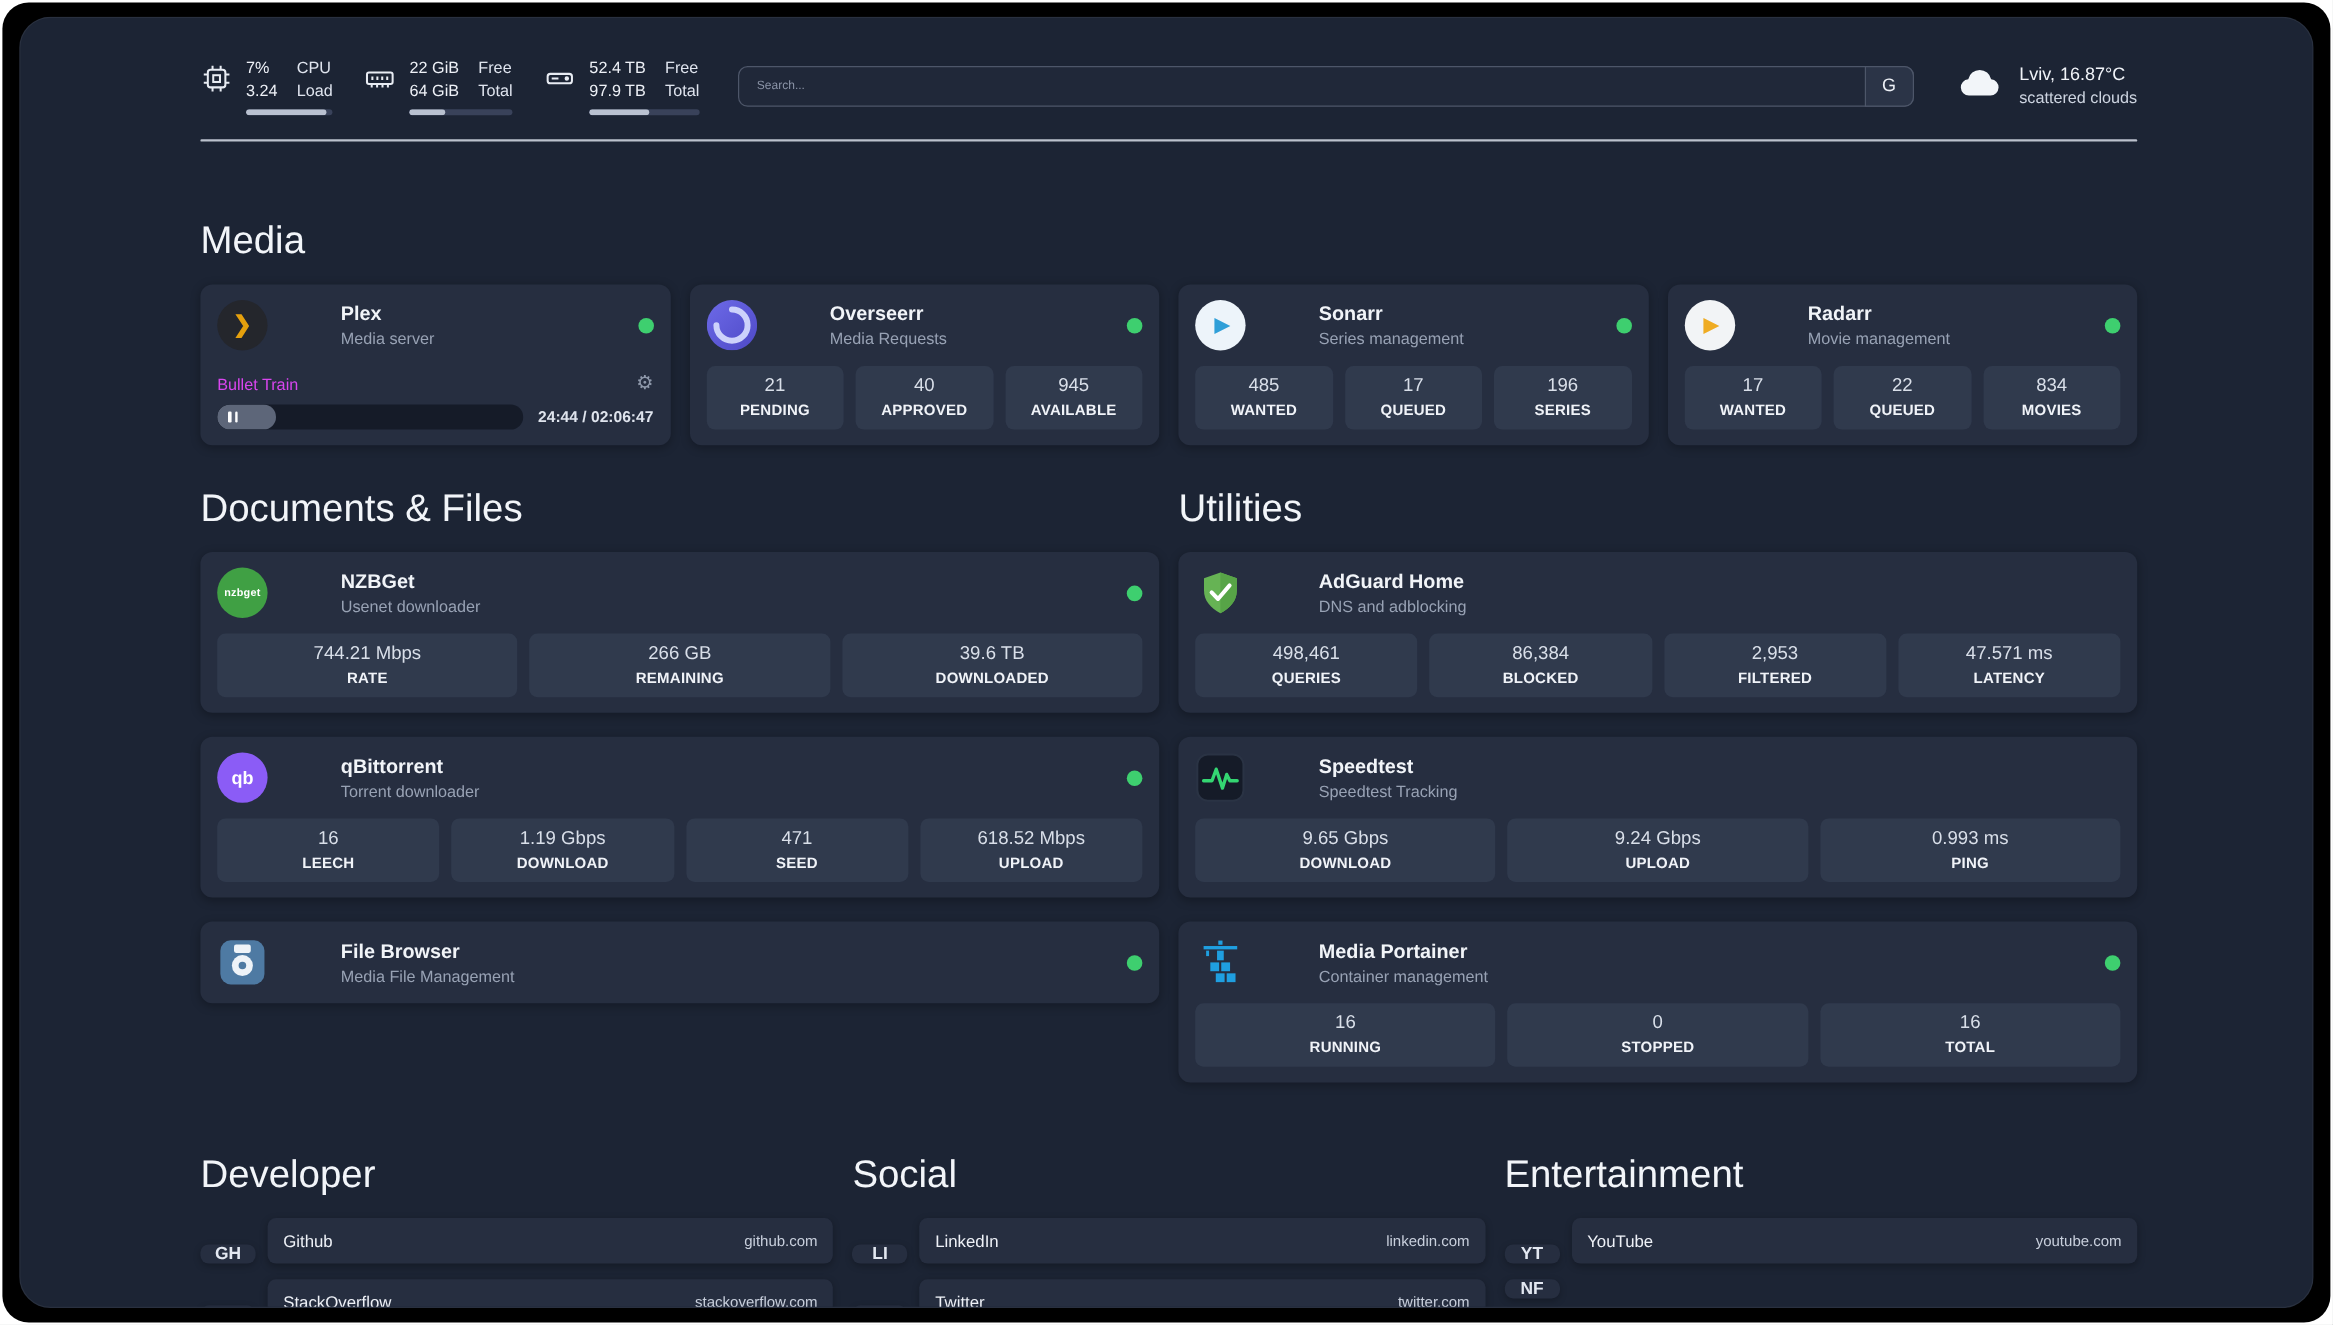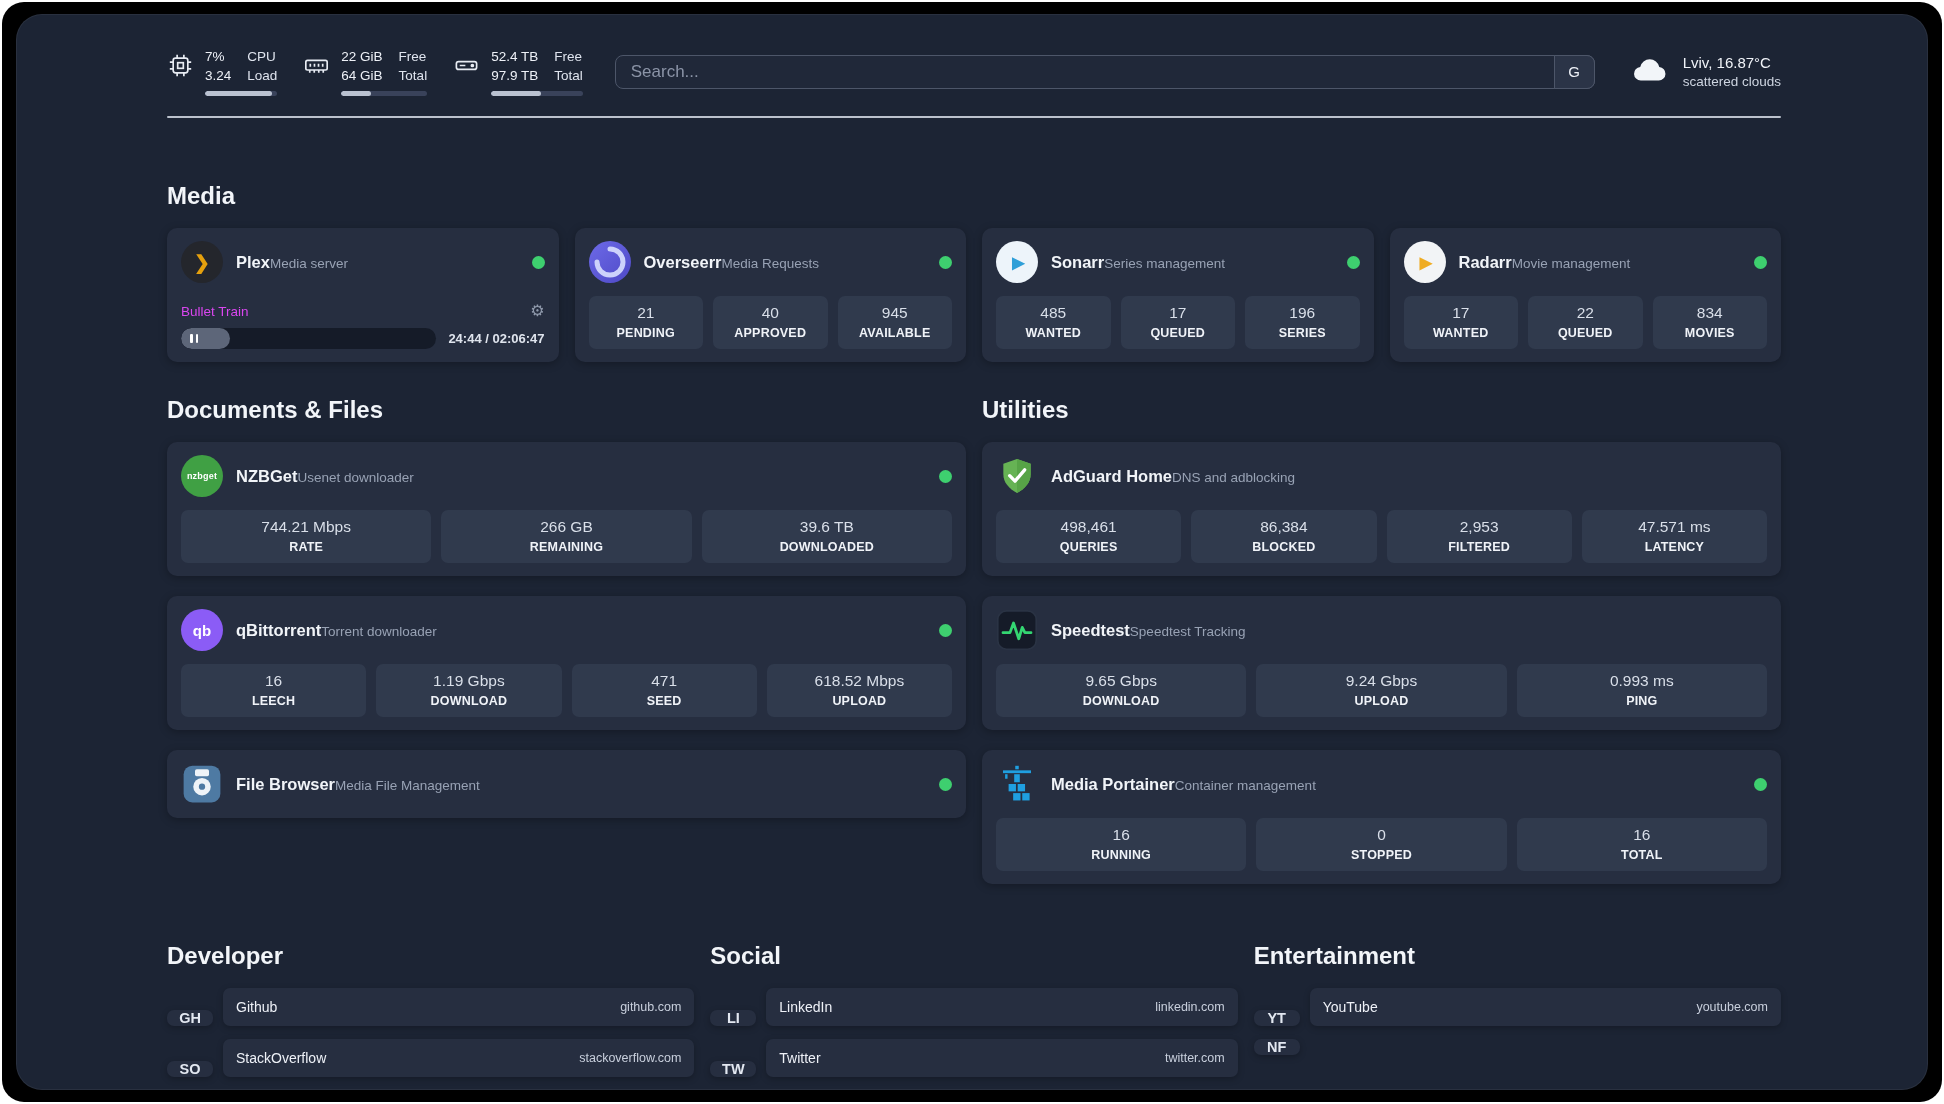--- a/index.html
+++ b/index.html
@@ -26,54 +26,54 @@
   .m-rows { display: flex; gap: 16px; }
   .m-col { display: flex; flex-direction: column; font-size: 13.5px; line-height: 19px; color: #eef1f7; }
   .m-col.labels { color: #dfe4ee; }
   .m-bar { margin-top: 6px; height: 5px; border-radius: 3px; background: #39425a; overflow: hidden; }
   .m-fill { height: 100%; background: #b9c1d0; border-radius: 3px; }
 
   .search-wrap { flex: 1; position: relative; margin: 0 6px; }
   .search-input {
     width: 100%; height: 34px; background: #202839;
     border: 1px solid #4d5669; border-radius: 8px;
-    color: #e8ecf3; font-size: 17px; padding: 0 52px 0 15px;
+    color: #e8ecf3; font-size: 10px; padding: 0 52px 0 15px;
     font-family: "Liberation Sans", sans-serif; outline: none;
   }
   .search-input::placeholder { color: #8b94a7; }
   .search-btn {
     position: absolute; right: 0; top: 0; bottom: 0; width: 41px;
     background: #2b3447; border: 1px solid #4d5669; border-radius: 0 8px 8px 0;
     color: #eef1f7; font-size: 15px; display: flex; align-items: center; justify-content: center;
     cursor: pointer;
   }
   .weather { display: flex; align-items: center; gap: 12px; flex: 0 0 auto; }
   .weather-text { display: flex; flex-direction: column; }
   .weather-loc { font-size: 15px; color: #f0f3f8; line-height: 20px; }
   .weather-cond { font-size: 13.5px; color: #cdd4e0; line-height: 18px; }
 
   .divider { margin-top: 20px; height: 2px; background: rgba(222,228,238,0.82); border-radius: 1px; }
 
   
-  .section-title { font-size: 24px; font-weight: 700; color: #f2f5f9; margin-bottom: 18px; }
+  .section-title { font-size: 32px; font-weight: 400; color: #f2f5f9; margin-bottom: 18px; }
   .media-section { margin-top: 64px; }
   .media-grid { display: grid; grid-template-columns: repeat(4, 1fr); gap: 16px; }
 
   .card {
     background: #262e40; border-radius: 10px; padding: 13px 14px;
     box-shadow: 0 2px 8px rgba(0,0,0,0.28);
     display: flex; flex-direction: column; cursor: pointer;
   }
   .card-head { display: flex; align-items: center; gap: 13px; }
   .app-icon {
     width: 42px; height: 42px; border-radius: 50%; flex: 0 0 auto;
     display: flex; align-items: center; justify-content: center; font-weight: 700;
     overflow: hidden;
   }
-  .app-meta { display: flex; flex-direction: row; min-width: 0; }
+  .app-meta { display: flex; flex-direction: column; min-width: 0; margin-left: 48px; }
   .app-name { font-size: 16.5px; font-weight: 600; color: #f1f4f8; white-space: nowrap; }
   .app-sub { font-size: 13.5px; color: #98a2b4; margin-top: 3px; white-space: nowrap; }
   .status-dot { width: 13px; height: 13px; border-radius: 50%; background: #3ecf6f; margin-left: auto; flex: 0 0 auto; }
 
   .stats { display: flex; gap: 10px; margin-top: auto; padding-top: 13px; }
   .stat { flex: 1; background: #303a4d; border-radius: 7px; text-align: center; padding: 8px 4px 9px; min-width: 0; }
   .stat-val { font-size: 15.5px; color: #d9dfe9; white-space: nowrap; }
   .stat-label { font-size: 12.5px; font-weight: 700; color: #f0f3f8; margin-top: 4px; letter-spacing: 0.2px; white-space: nowrap; }
 
   

